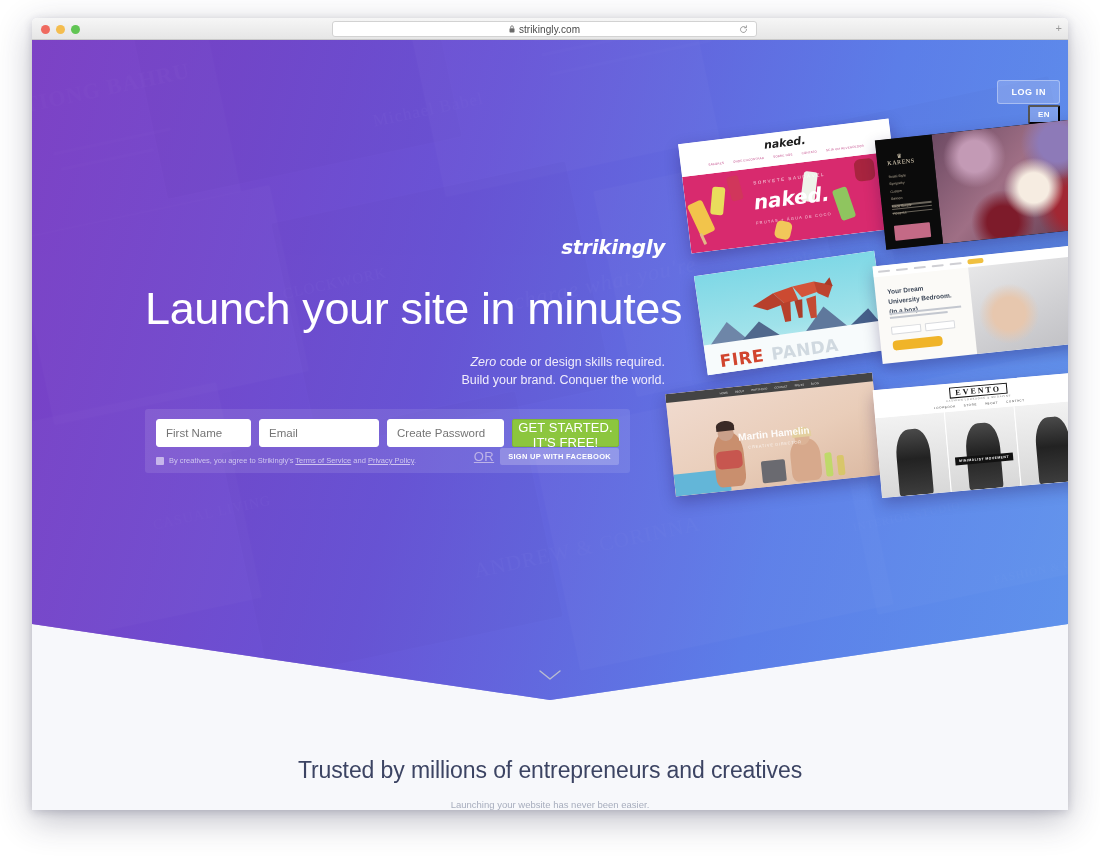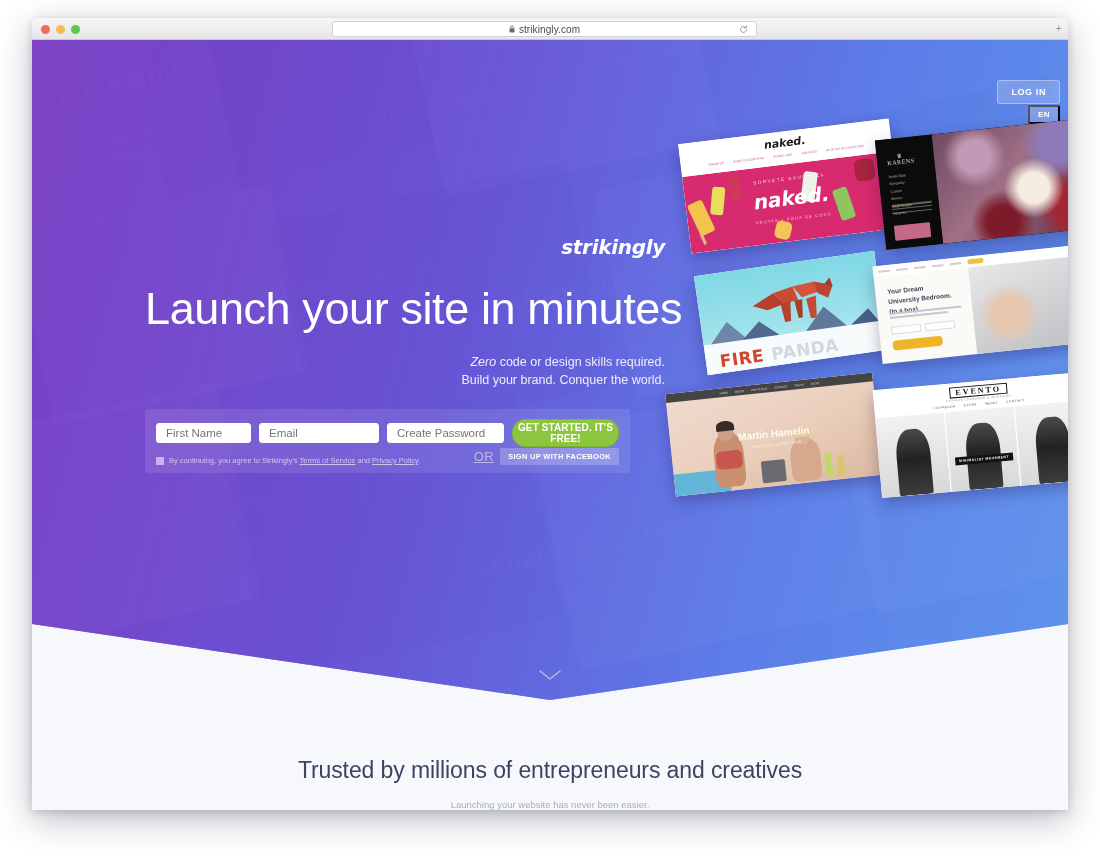--- a/index.html
+++ b/index.html
@@ -136,40 +136,40 @@
   
   .signup {
     position: absolute; left: 113px; top: 369px;
     width: 485px;
     background: rgba(255,255,255,.10);
     border-radius: 3px;
     padding: 10px 11px 8px 11px;
   }
   .fields { display: flex; gap: 8px; align-items: center; }
   .field {
-    height: 20px;
+    height: 28px;
     border: 1px solid #ffffff;
     border-radius: 3px;
     background: #ffffff;
     font-size: 11.5px;
     color: #9fa3ad;
     padding: 0 9px;
     font-family: "Liberation Sans", sans-serif;
     outline: none;
   }
   .field.name { width: 95px; }
   .field.email { width: 120px; }
   .field.pass { width: 117px; }
   .cta {
     height: 28px; width: 144px;
     background: #8cc63e;
     border: 1px solid #7fb636;
-    border-radius: 13px;
+    border-radius: 2px;
     color: #ffffff;
-    font-size: 10px; font-weight: bold; letter-spacing: .1px;
+    font-size: 13px; font-weight: normal; letter-spacing: .1px;
     cursor: pointer;
     font-family: "Liberation Sans", sans-serif;
   }
   .legal-row { display: flex; align-items: center; margin-top: 9px; }
   .cbox {
     width: 8px; height: 8px;
     background: rgba(255,255,255,.55);
     border-radius: 1px;
     margin-right: 5px;
     flex: 0 0 auto;
@@ -379,21 +379,21 @@
 
       <div class="signup">
         <div class="fields">
           <input class="field name" type="text" placeholder="First Name" style="">
           <input class="field email" type="text" placeholder="Email" style="">
           <input class="field pass" type="text" placeholder="Create Password" style="">
           <button class="cta">GET STARTED. IT'S FREE!</button>
         </div>
         <div class="legal-row">
           <span class="cbox"></span>
-          <span class="legal"><span>By continuing, you agree to Strikingly's </span><a href="#">Terms of Service</a><span> and </span><a href="#">Privacy Policy</a><span>.</span></span>
+          <span class="legal"><span>By creatives, you agree to Strikingly's </span><a href="#">Terms of Service</a><span> and </span><a href="#">Privacy Policy</a><span>.</span></span>
         </div>
         <div class="or-group">
           <span class="or-text">OR</span>
           <button class="fb-btn">SIGN UP WITH FACEBOOK</button>
         </div>
       </div>
 
       <div class="showcase">
 
         <div class="card card1">

